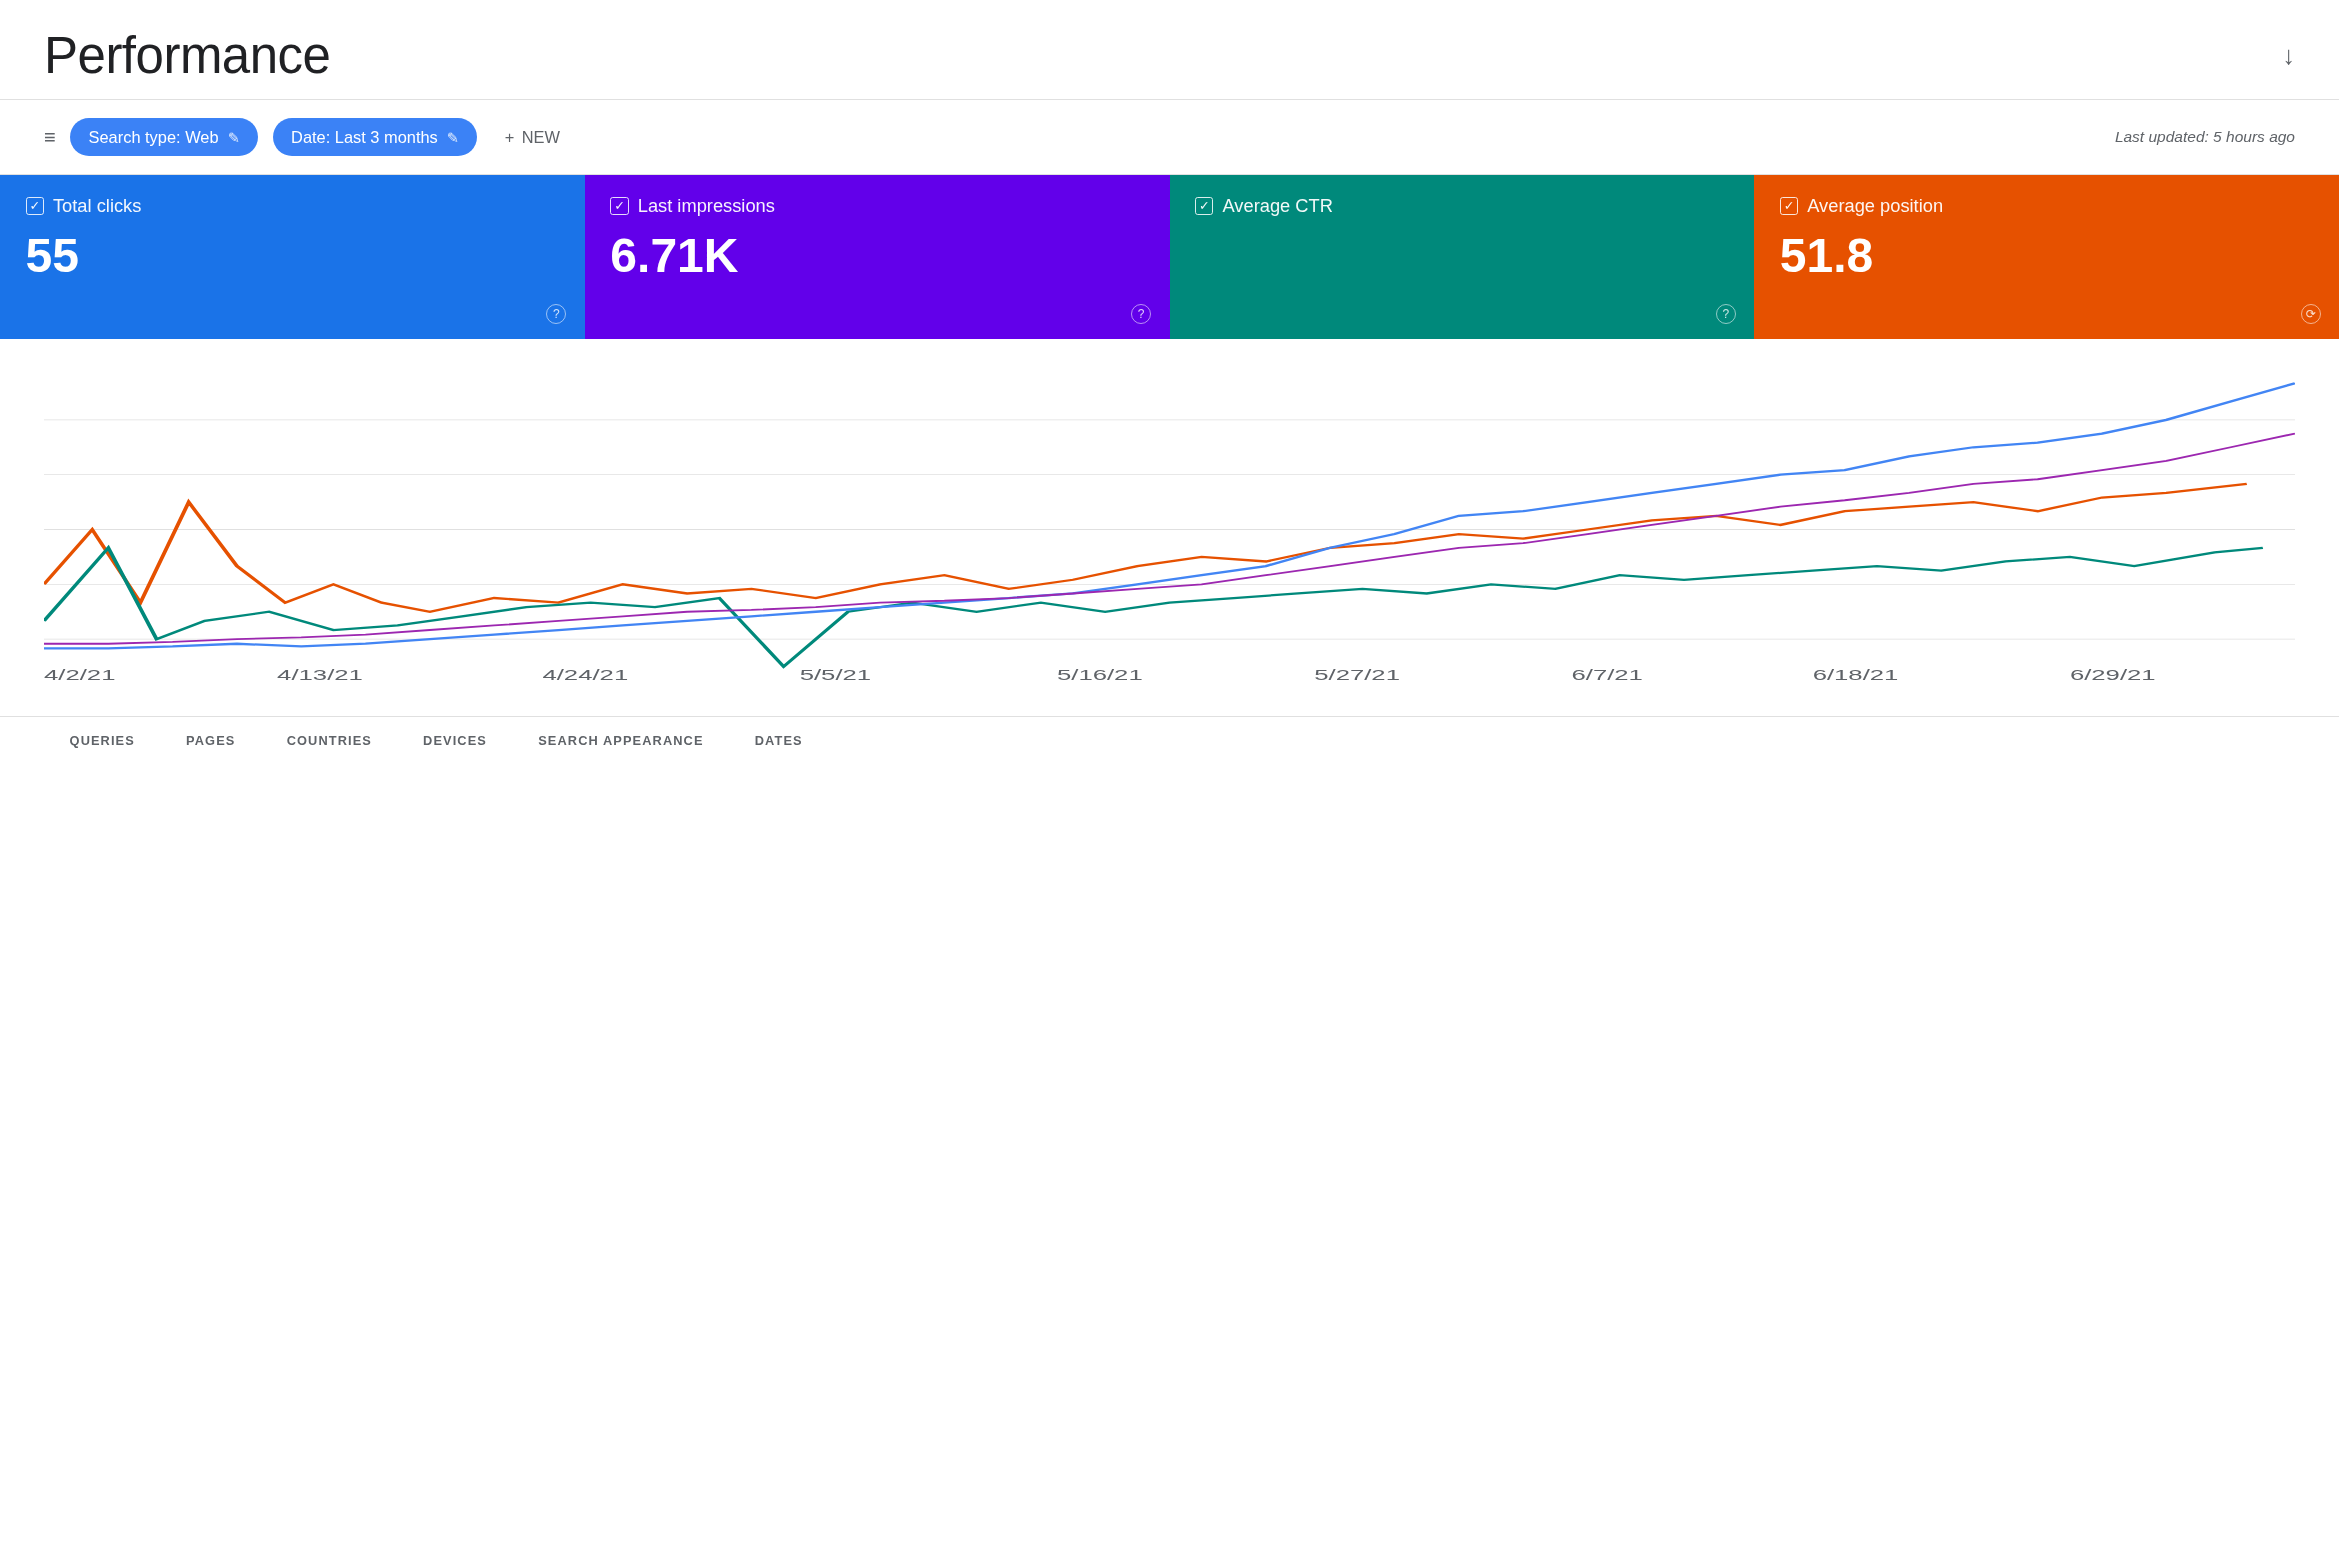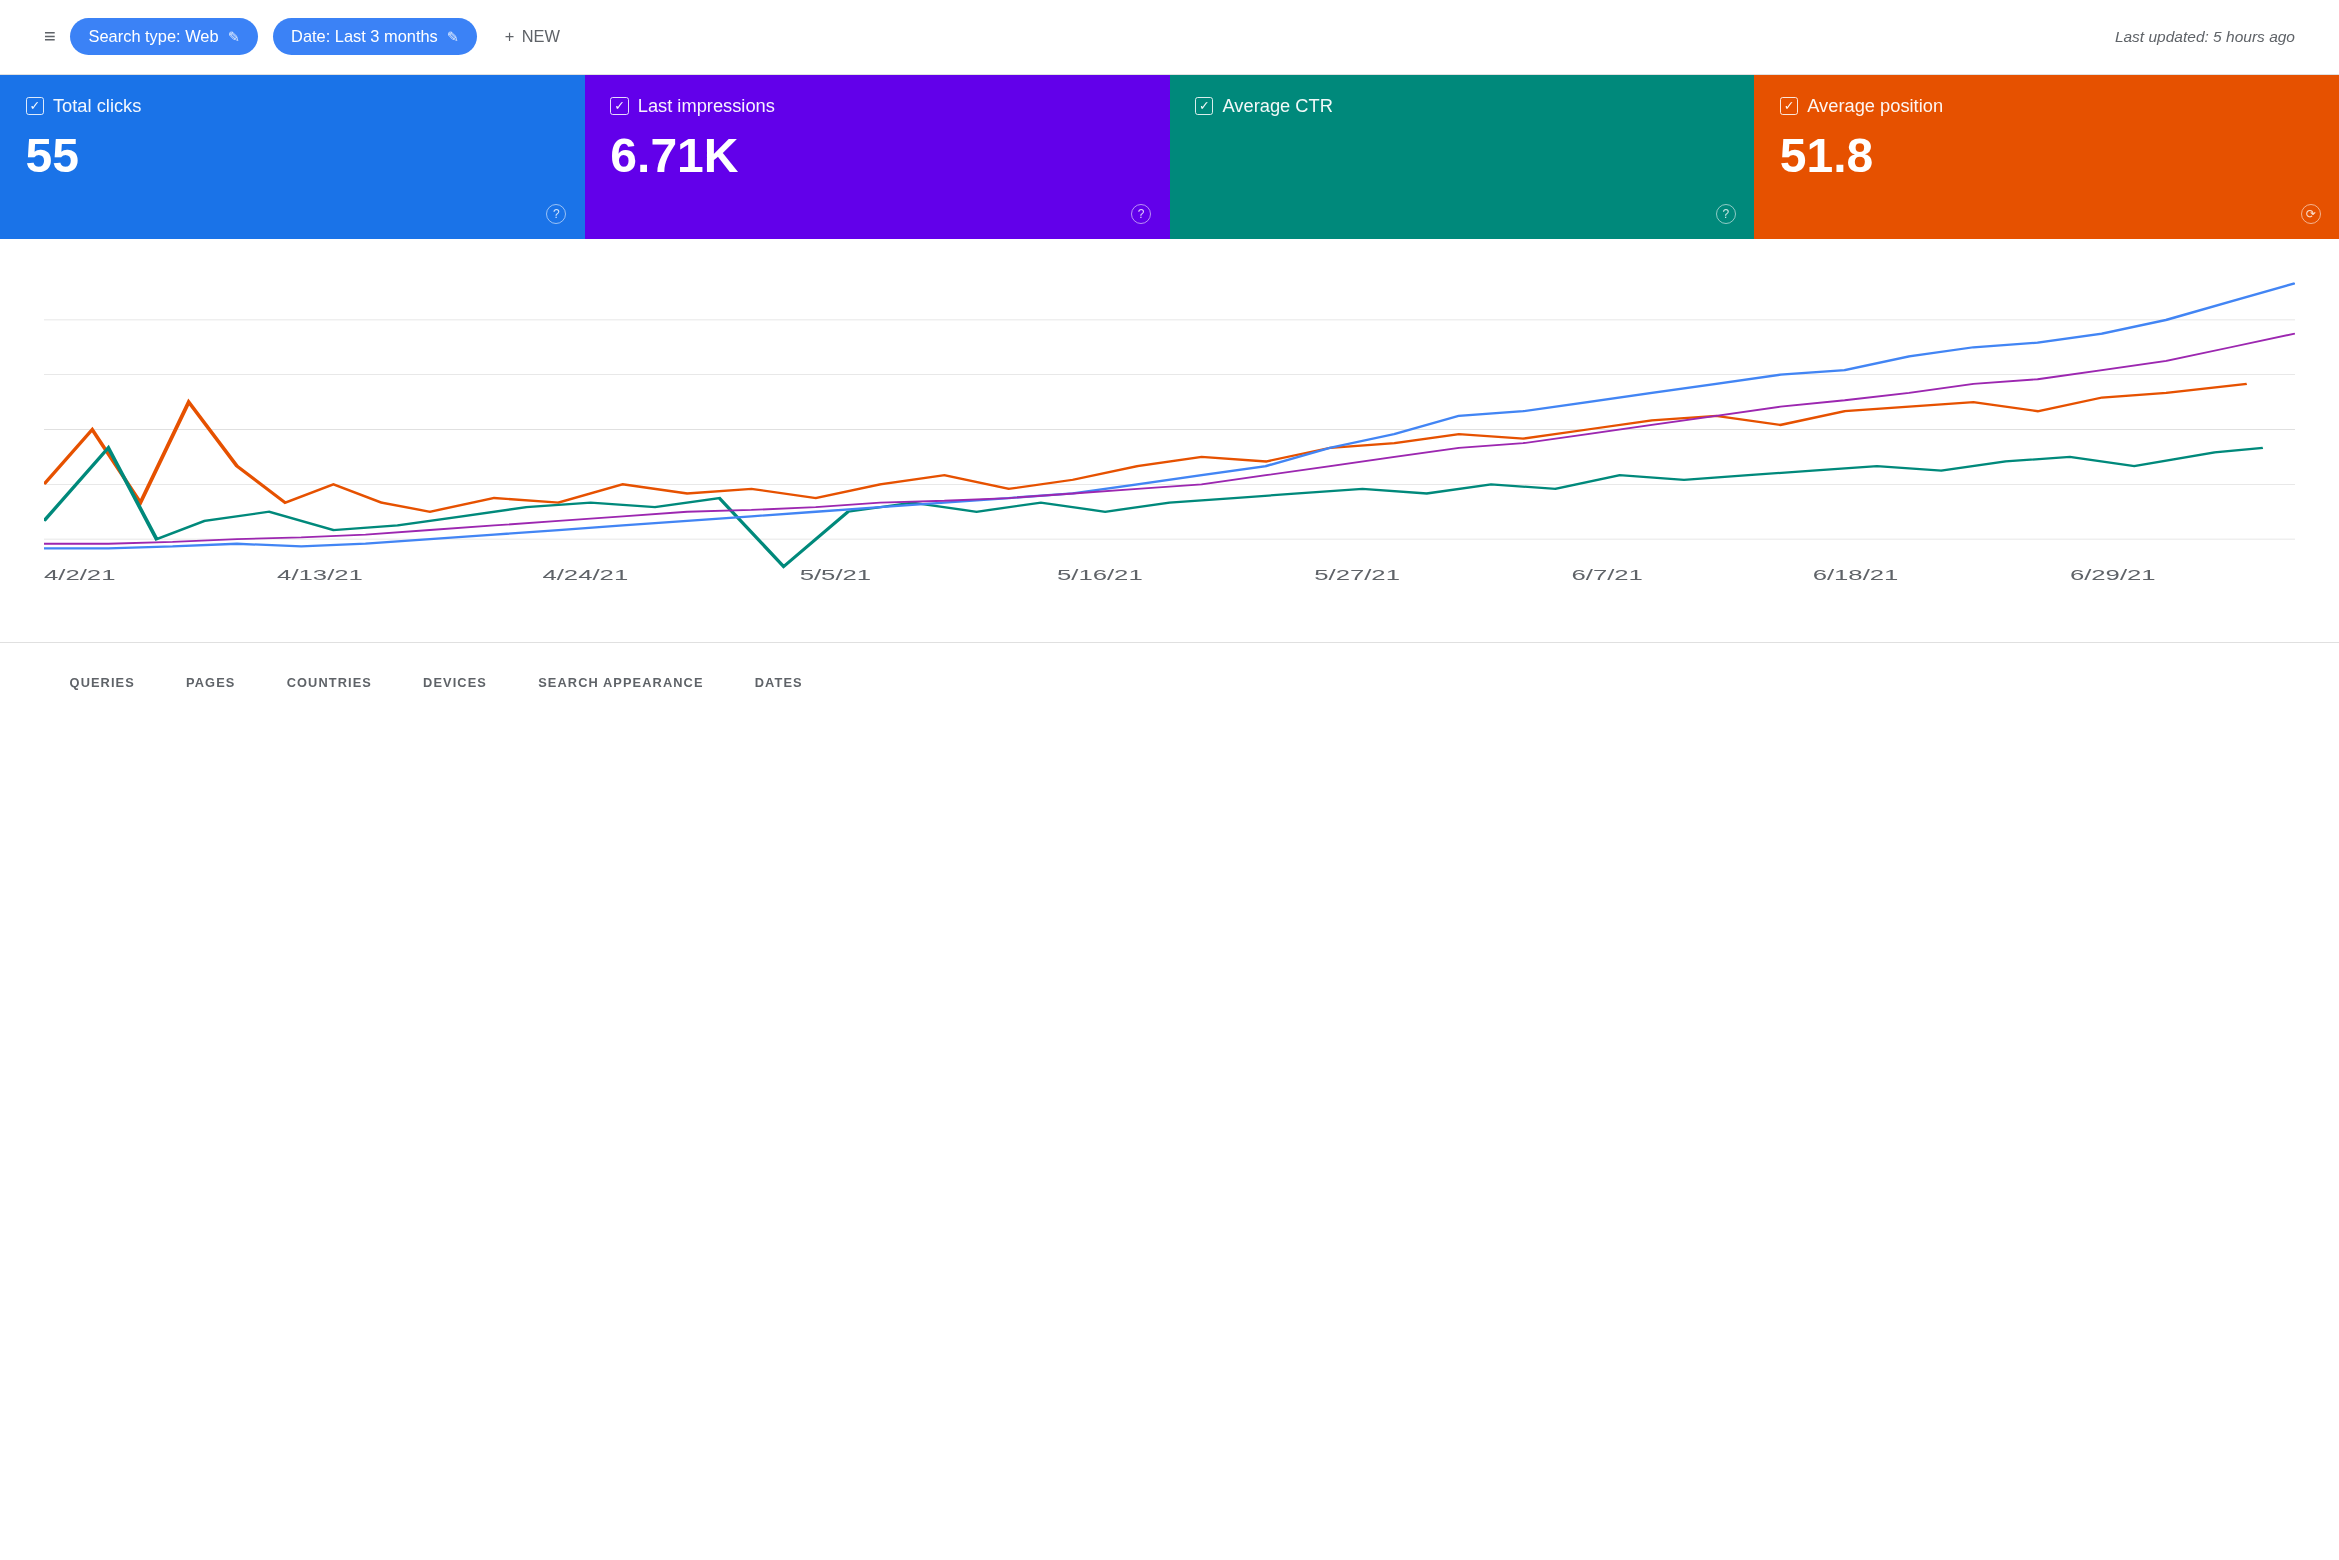--- a/index.html
+++ b/index.html
@@ -170,23 +170,22 @@
     .chart-svg-container {
       width: 100%;
       height: 329px;
       position: relative;
     }
 
     
     .tabs-bar {
       display: flex;
       border-top: 0.9px solid #e0e0e0;
-      padding: 16px 44px;
+      padding: 0 44px;
       gap: 0;
-      margin-top: 26px;
     }
 
     .bottom-tab {
       padding: 16.4px 25.6px;
       font-size: 12.8px;
       letter-spacing: 1.1px;
       font-weight: 600;
       color: #5f6368;
       text-transform: uppercase;
       cursor: pointer;
@@ -194,20 +193,26 @@
 
     svg text {
       font-family: Arial, sans-serif;
     }
   </style>
 </head>
 <body>
 
 <div class="page-container">
 
+  <div class="header">
+    <h1 class="page-title">Performance</h1>
+    <div class="header-right">
+      <span class="download-icon">↓</span>
+    </div>
+  </div>
 
   <div class="filter-bar">
     <span class="filter-icon">≡</span>
     <div class="filter-pill">
       <span>Search type: Web</span>
       <span class="edit-icon">✎</span>
     </div>
     <div class="filter-pill">
       <span>Date: Last 3 months</span>
       <span class="edit-icon">✎</span>

